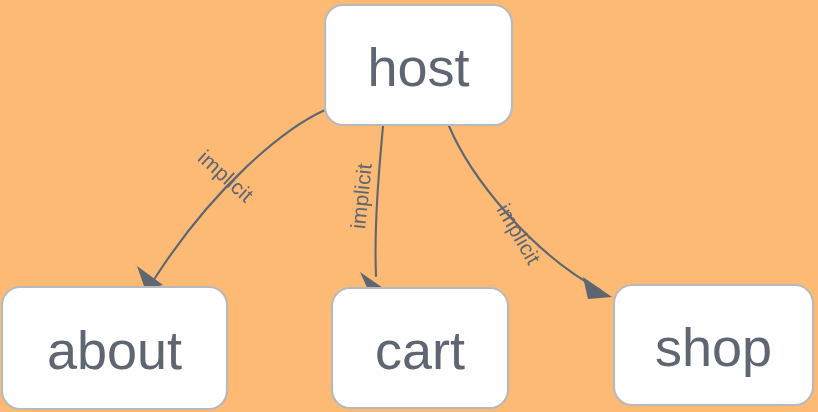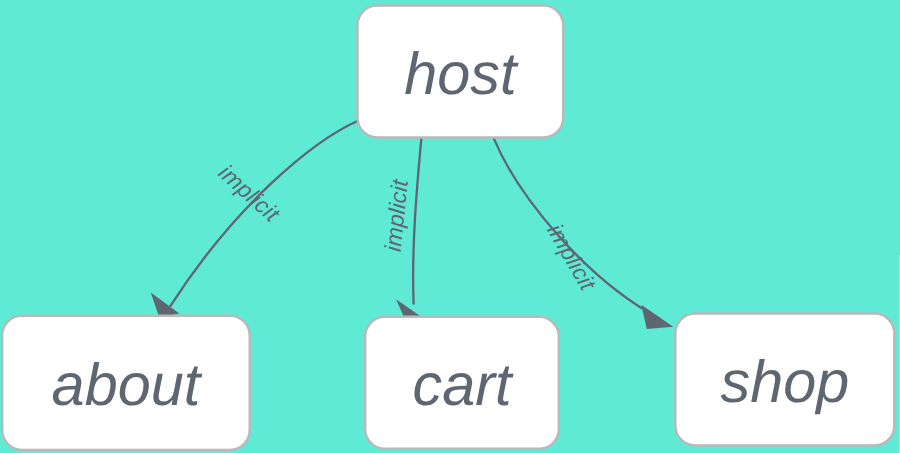--- a/index.html
+++ b/index.html
@@ -8,23 +8,22 @@
     padding: 0;
     background: #ffffff;
   }
   body {
     font-family: "Liberation Sans", sans-serif;
   }
   #canvas {
     position: relative;
     width: 818px;
     height: 412px;
-    background: #5eead4;
+    background: #fdba74;
     overflow: hidden;
-    font-style: italic;
   }
   #graph-svg {
     position: absolute;
     left: 0;
     top: 0;
     width: 818px;
     height: 412px;
     display: block;
   }
   .edge-path {

